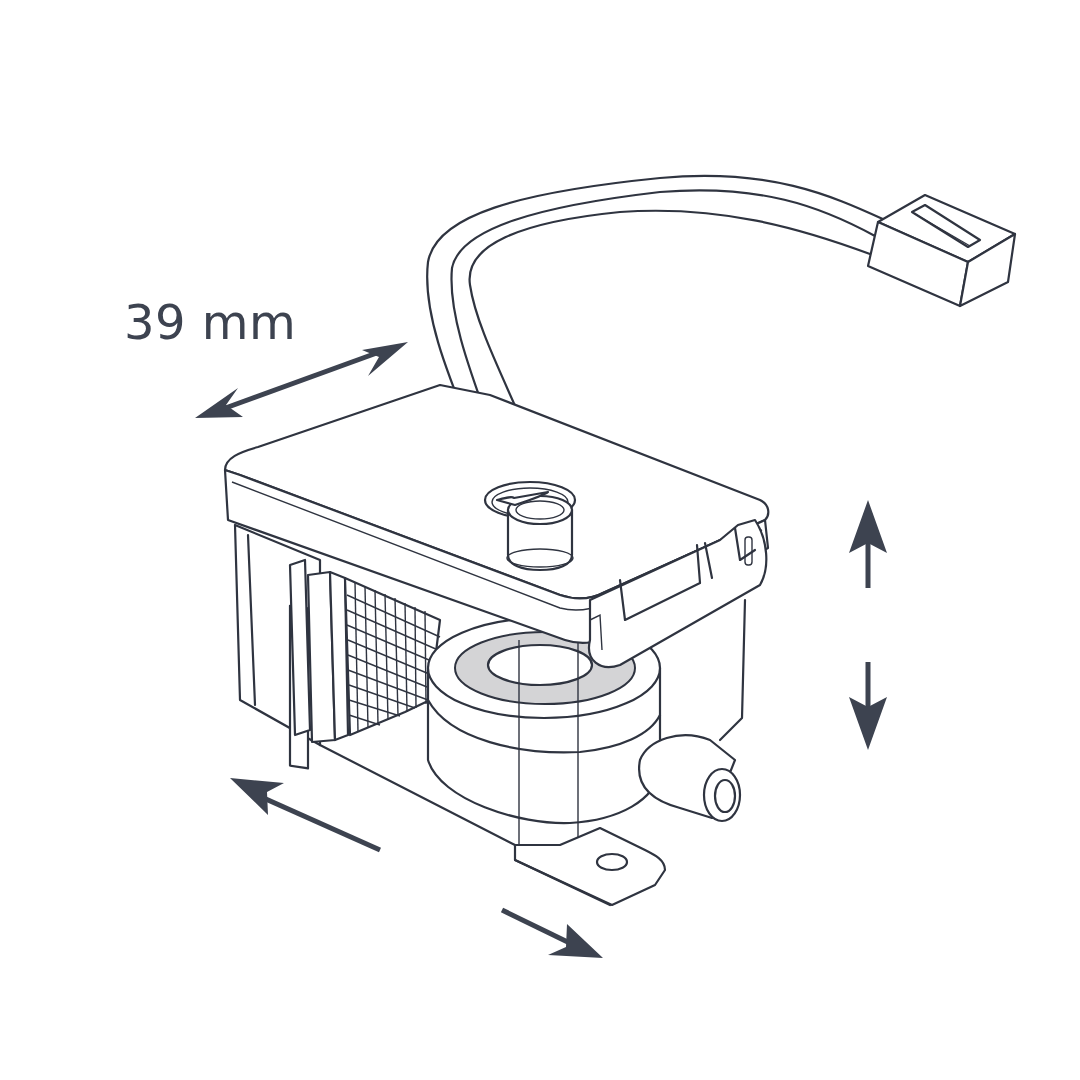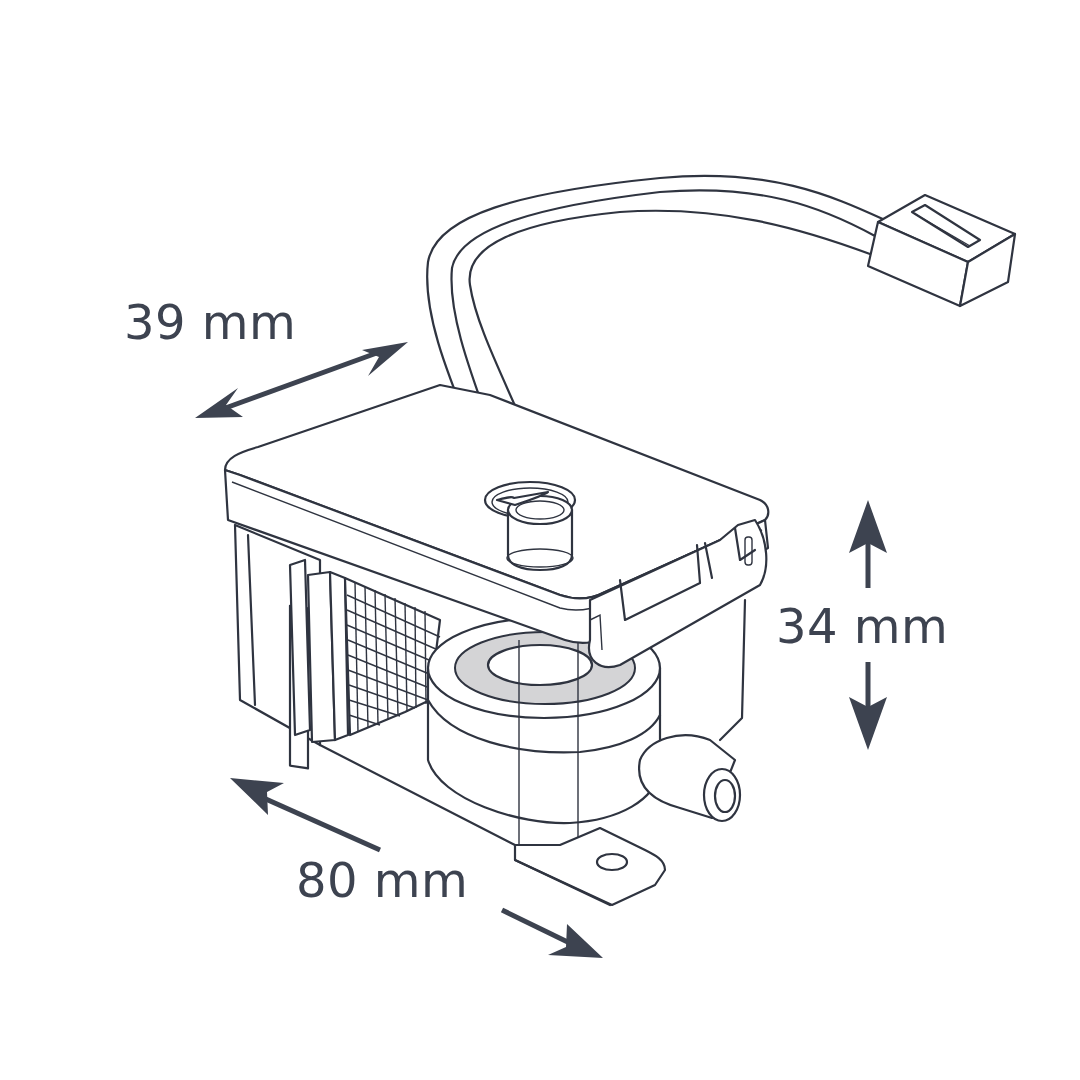--- a/index.html
+++ b/index.html
@@ -149,15 +149,13 @@
 
     <g>
       <line class="arrow-line" x1="250" y1="792" x2="380" y2="850"></line>
       <polygon class="arrow-head" points="230,778 284,783 267,792 268,815"></polygon>
       <line class="arrow-line" x1="502" y1="910" x2="580" y2="948"></line>
       <polygon class="arrow-head" points="603,958 548,955 566,947 567,924"></polygon>
     </g>
   </svg>
 
   <div class="dim-label" style="left:124px; top:298px;">39 mm</div>
-  <div class="dim-label" style="left:776px; top:602px;">34 mm</div>
-  <div class="dim-label" style="left:296px; top:856px;">80 mm</div>
 </div>
 
 </body></html>

